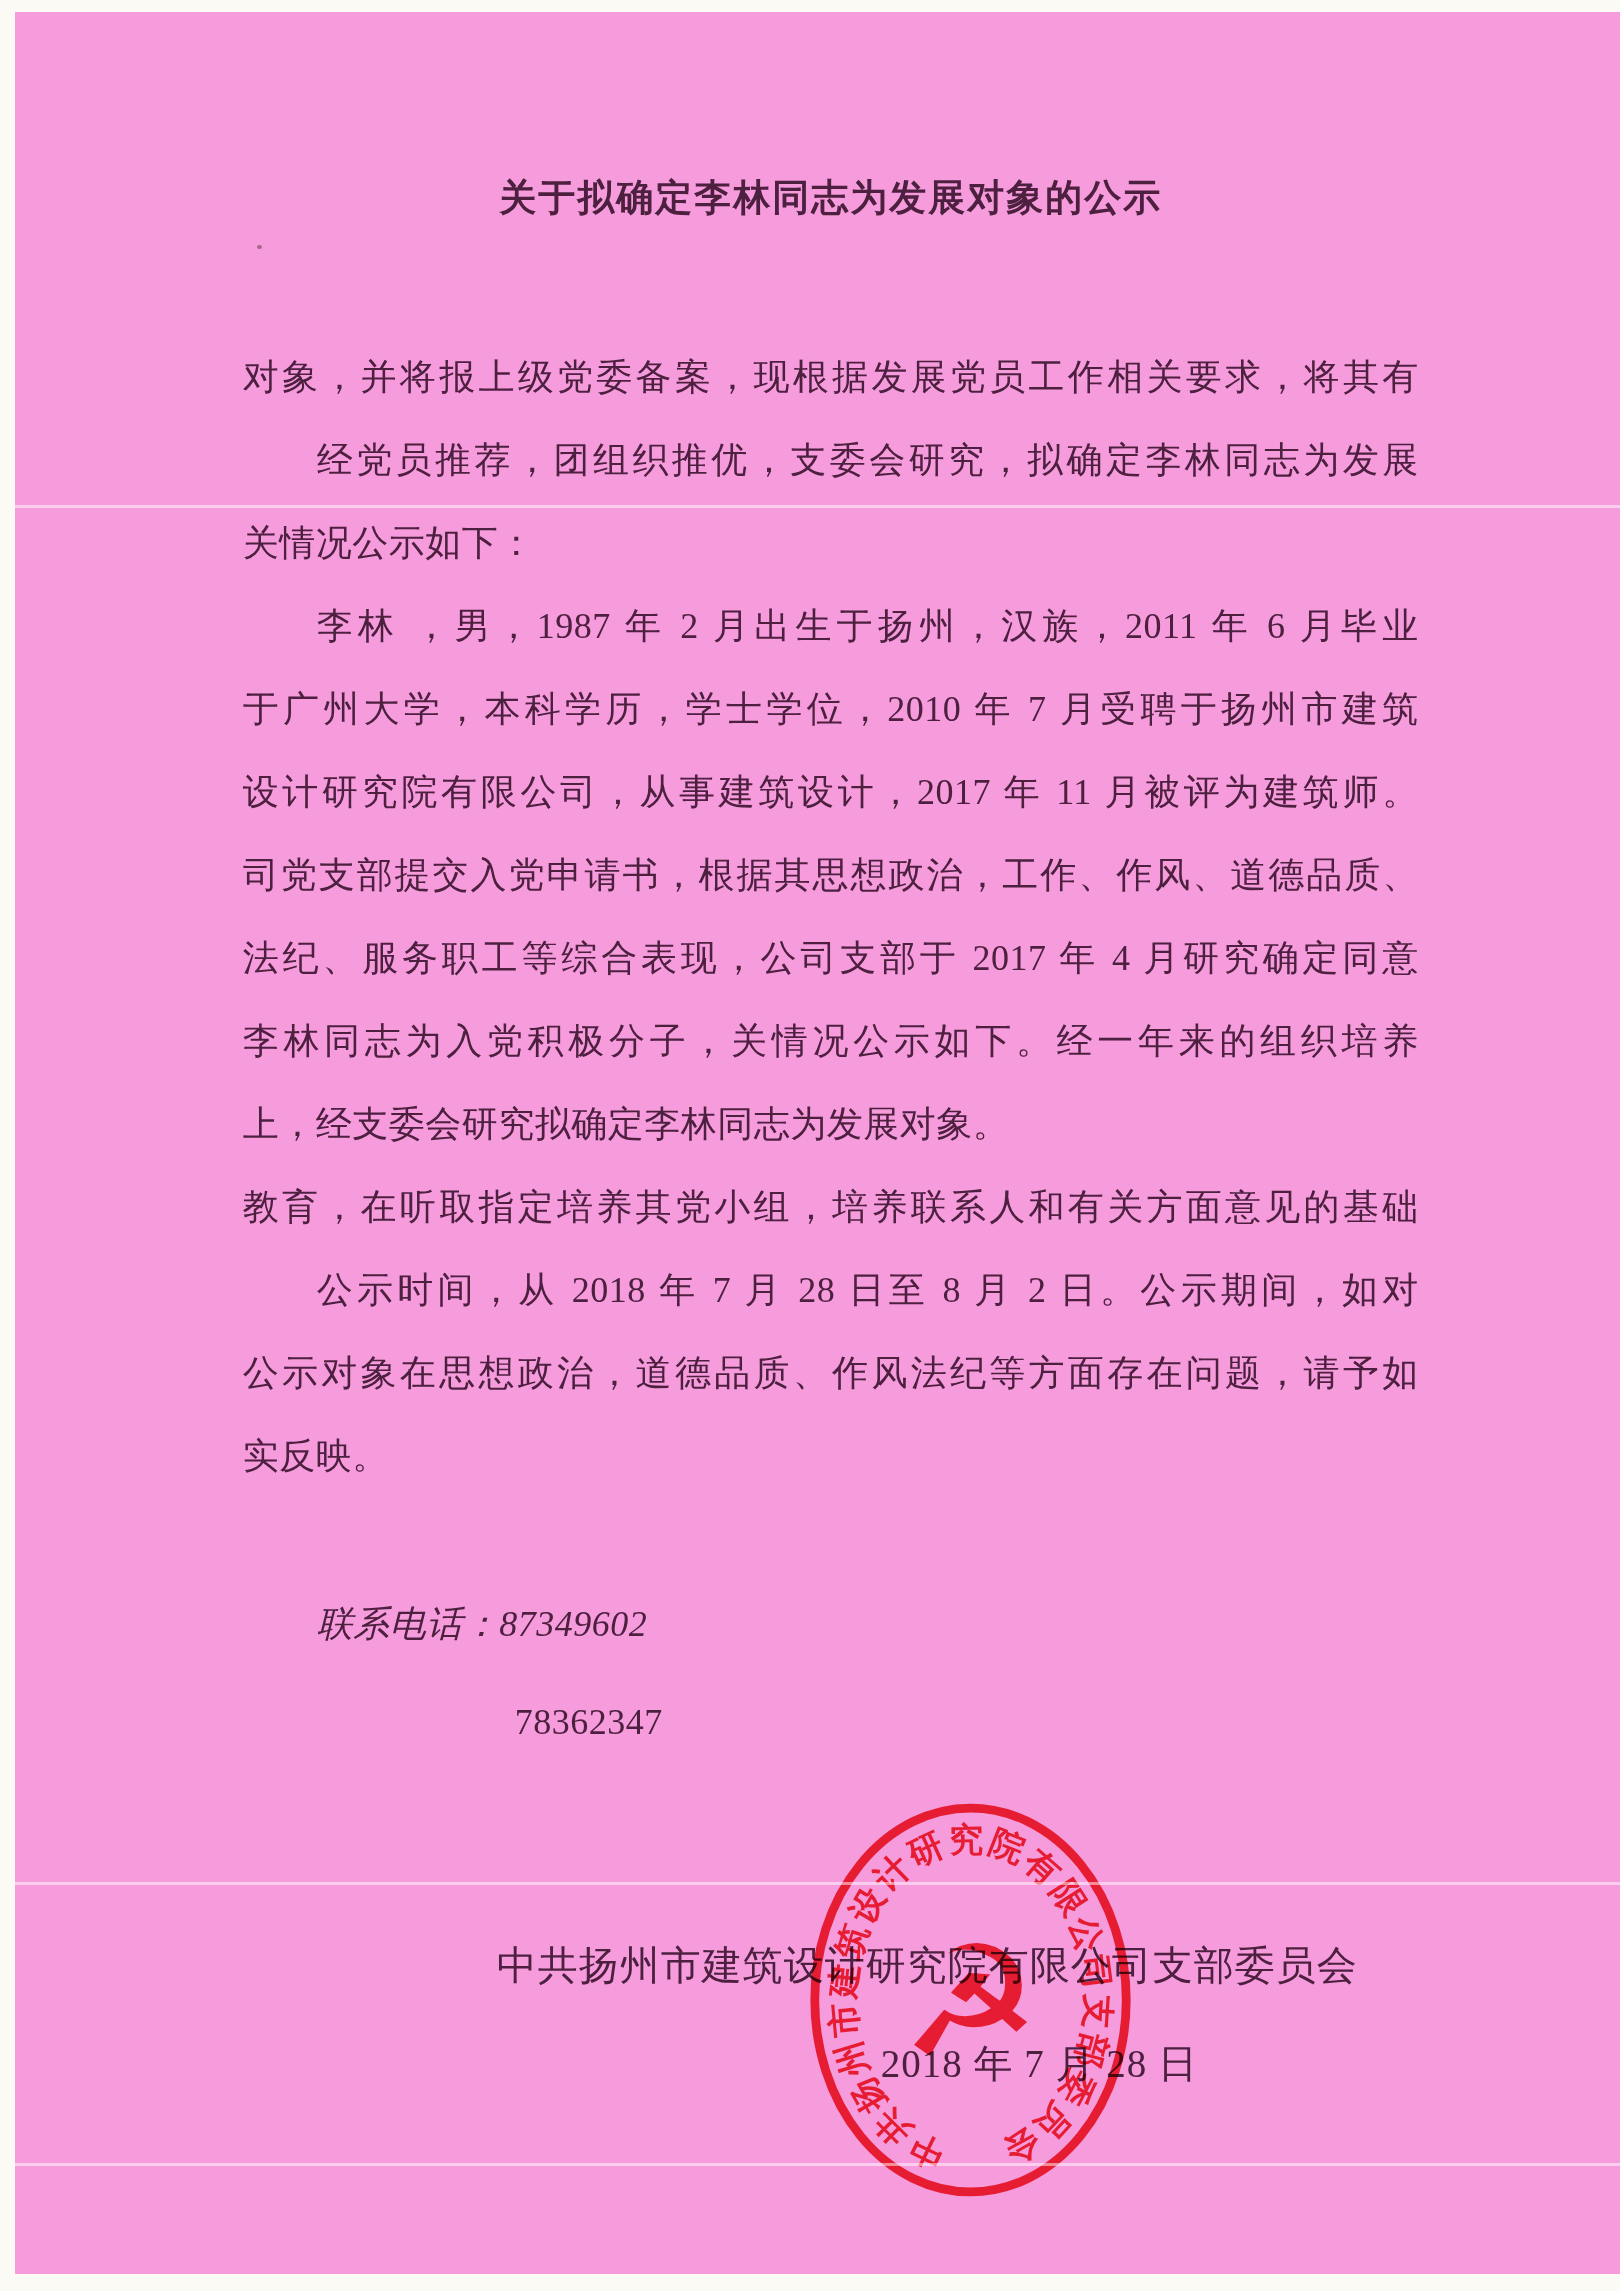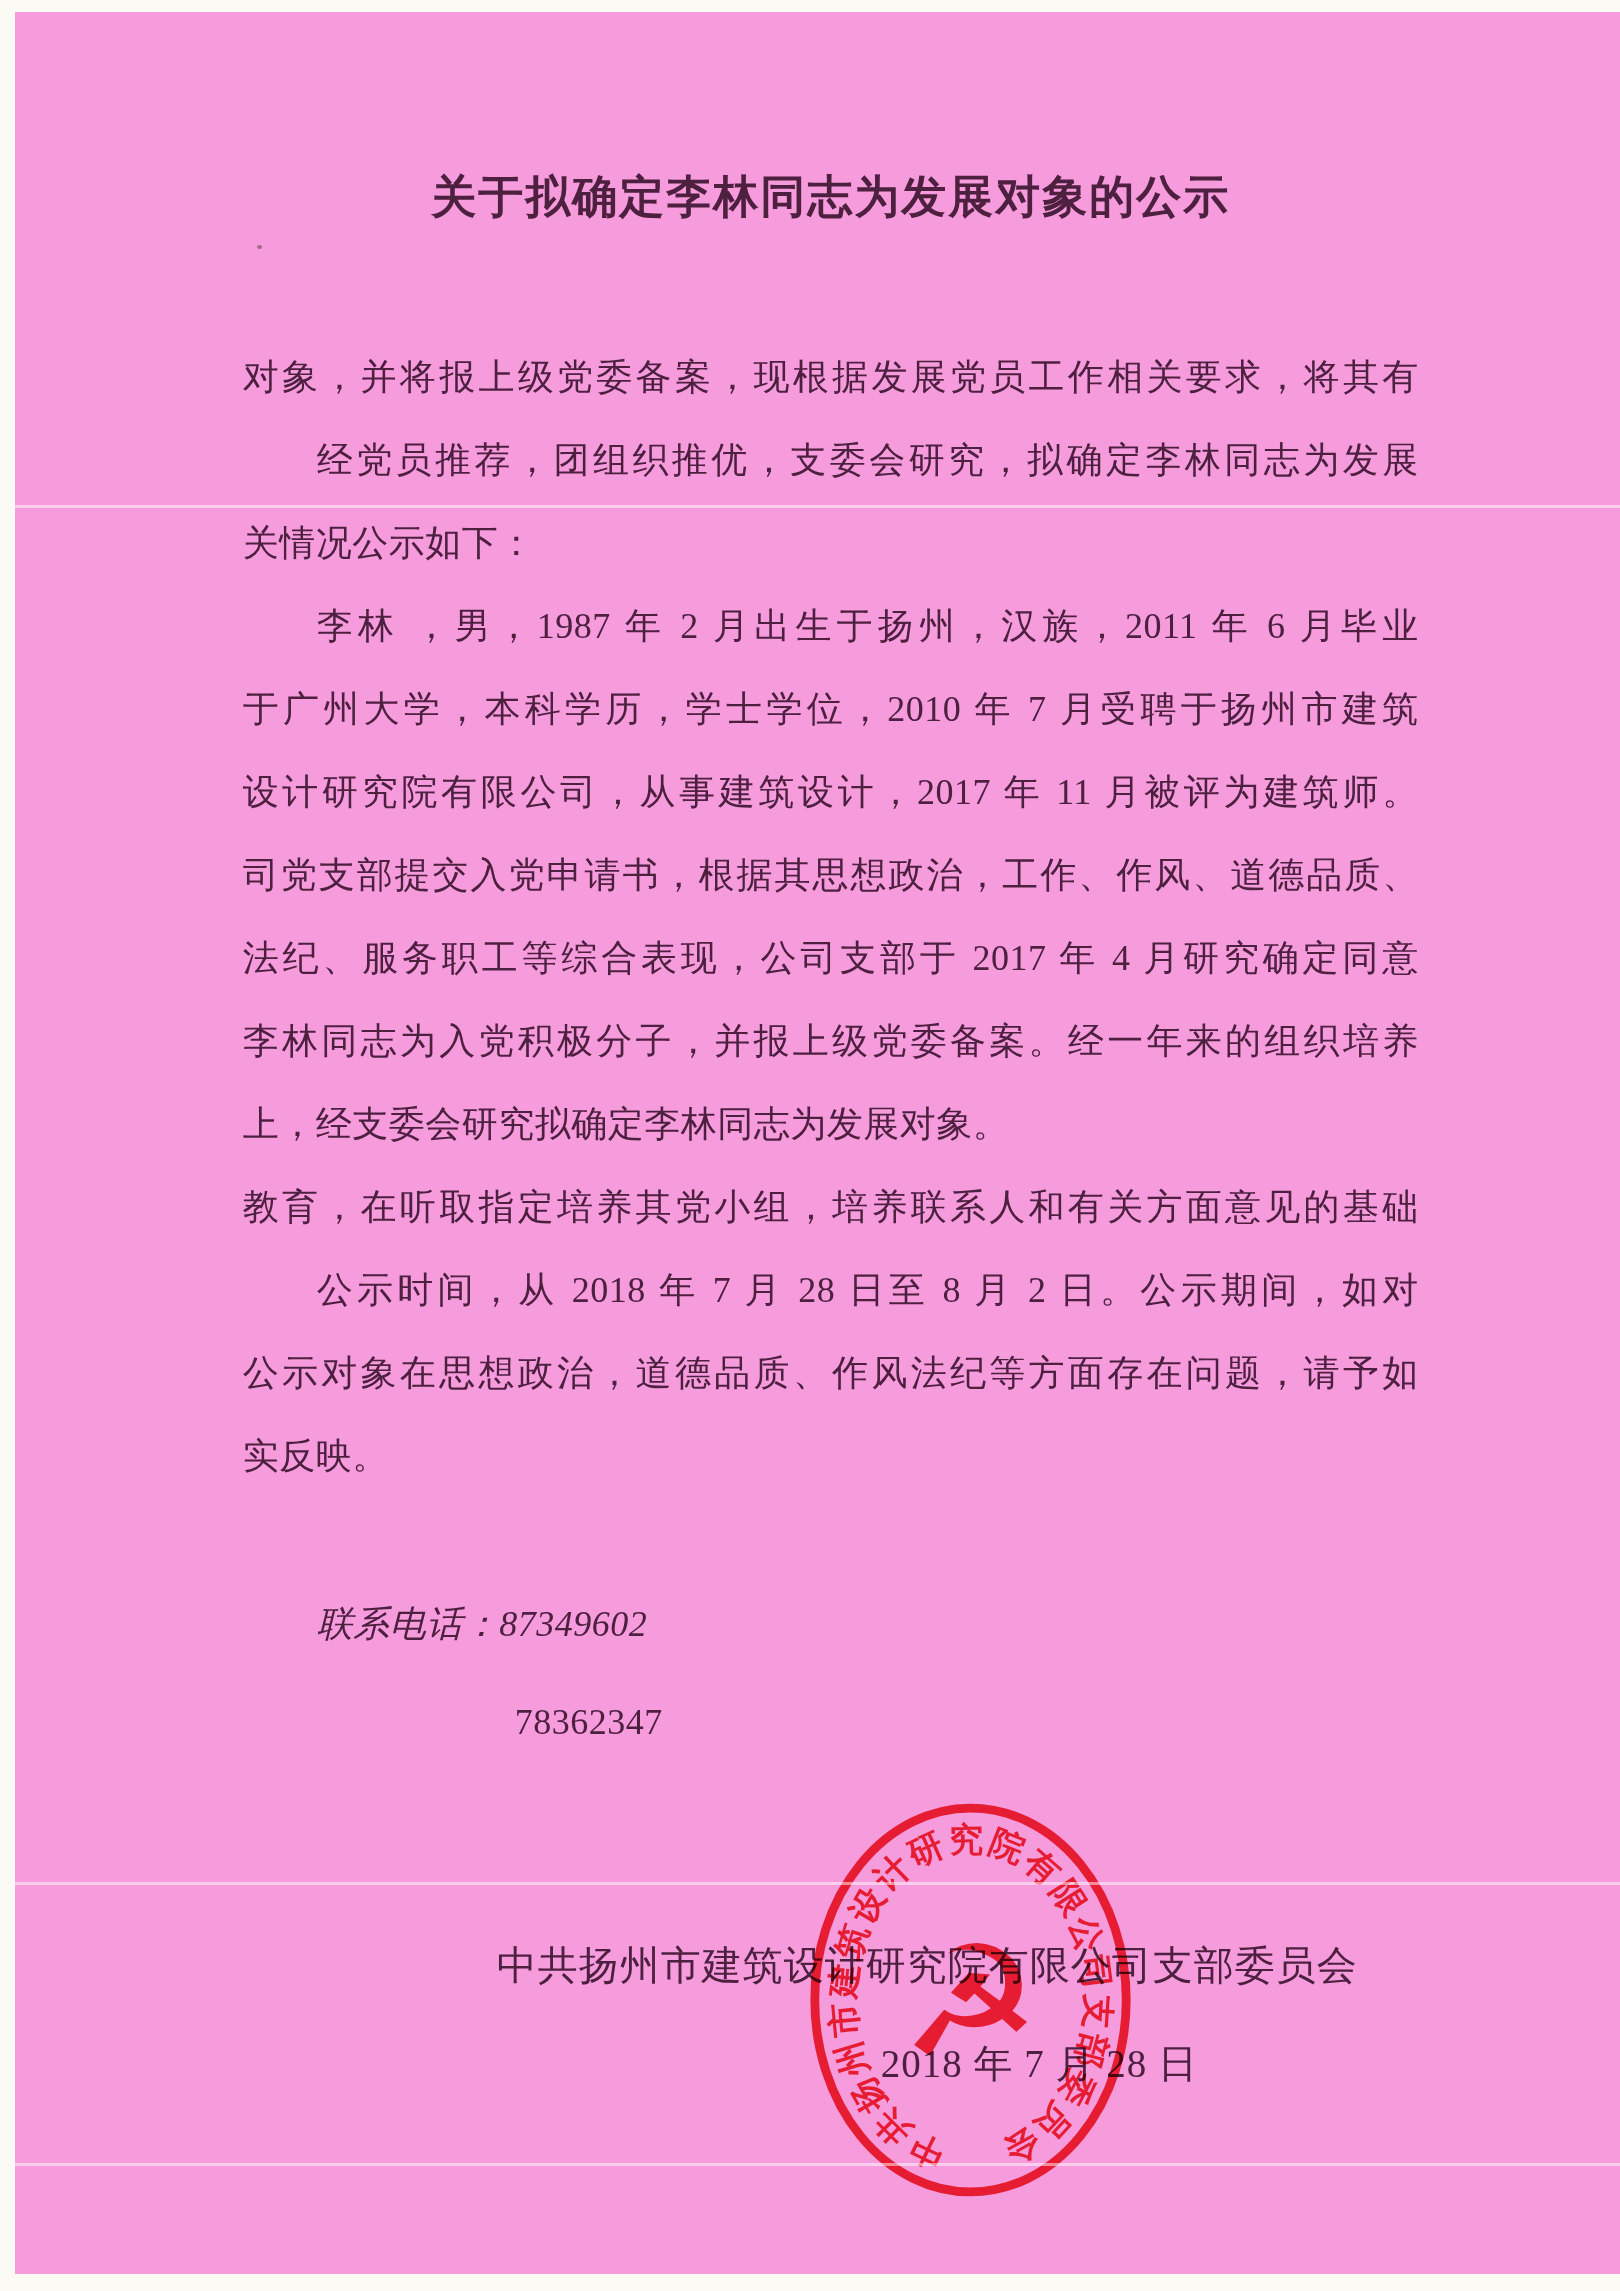--- a/index.html
+++ b/index.html
@@ -7,21 +7,21 @@
     width:1620px; height:2292px; position:relative;
     background:#fbfaf4; overflow:hidden;
     font-family:"Liberation Serif","DejaVu Serif",serif;
   }
   .paper {
     position:absolute; left:14.7px; top:11.8px; width:1605px; height:2262px;
     background:var(--paper,#f69bdc);
   }
   .doc-title {
     position:absolute; left:228px; top:155px; width:1176px;
-    font-size:45px; font-weight:bold; letter-spacing:2px;
+    font-size:37px; font-weight:bold; letter-spacing:2px;
     line-height:61px; text-align:center; color:var(--ink,#4d2040);
   }
   .textcol {
     position:absolute; left:228px; top:324px; width:1176px;
     color:var(--ink,#4d2040);
   }
   .line {
     font-size:36px; line-height:83px; height:83px;
     text-align:justify; text-align-last:left;
     white-space:nowrap; letter-spacing:0.5px;
@@ -77,21 +77,21 @@
 
   <div class="textcol">
       <div class="line fill">对象，并将报上级党委备案，现根据发展党员工作相关要求，将其有</div>
       <div class="line fill indent">经党员推荐，团组织推优，支委会研究，拟确定李林同志为发展</div>
       <div class="line">关情况公示如下：</div>
       <div class="line fill indent">李林 ，男，1987 年 2 月出生于扬州，汉族，2011 年 6 月毕业</div>
       <div class="line fill">于广州大学，本科学历，学士学位，2010 年 7 月受聘于扬州市建筑</div>
       <div class="line fill">设计研究院有限公司，从事建筑设计，2017 年 11 月被评为建筑师。</div>
       <div class="line fill">司党支部提交入党申请书，根据其思想政治，工作、作风、道德品质、</div>
       <div class="line fill">法纪、服务职工等综合表现，公司支部于 2017 年 4 月研究确定同意</div>
-      <div class="line fill">李林同志为入党积极分子，并报上级党委备案。经一年来的组织培养</div>
+      <div class="line fill">李林同志为入党积极分子，关情况公示如下。经一年来的组织培养</div>
       <div class="line">上，经支委会研究拟确定李林同志为发展对象。</div>
       <div class="line fill">教育，在听取指定培养其党小组，培养联系人和有关方面意见的基础</div>
       <div class="line fill indent">公示时间，从 2018 年 7 月 28 日至 8 月 2 日。公示期间，如对</div>
       <div class="line fill">公示对象在思想政治，道德品质、作风法纪等方面存在问题，请予如</div>
       <div class="line">实反映。</div>
     </div>
 
   <div class="contact-line contact-1">联系电话：87349602</div>
   <div class="contact-line contact-2">78362347</div>
 

